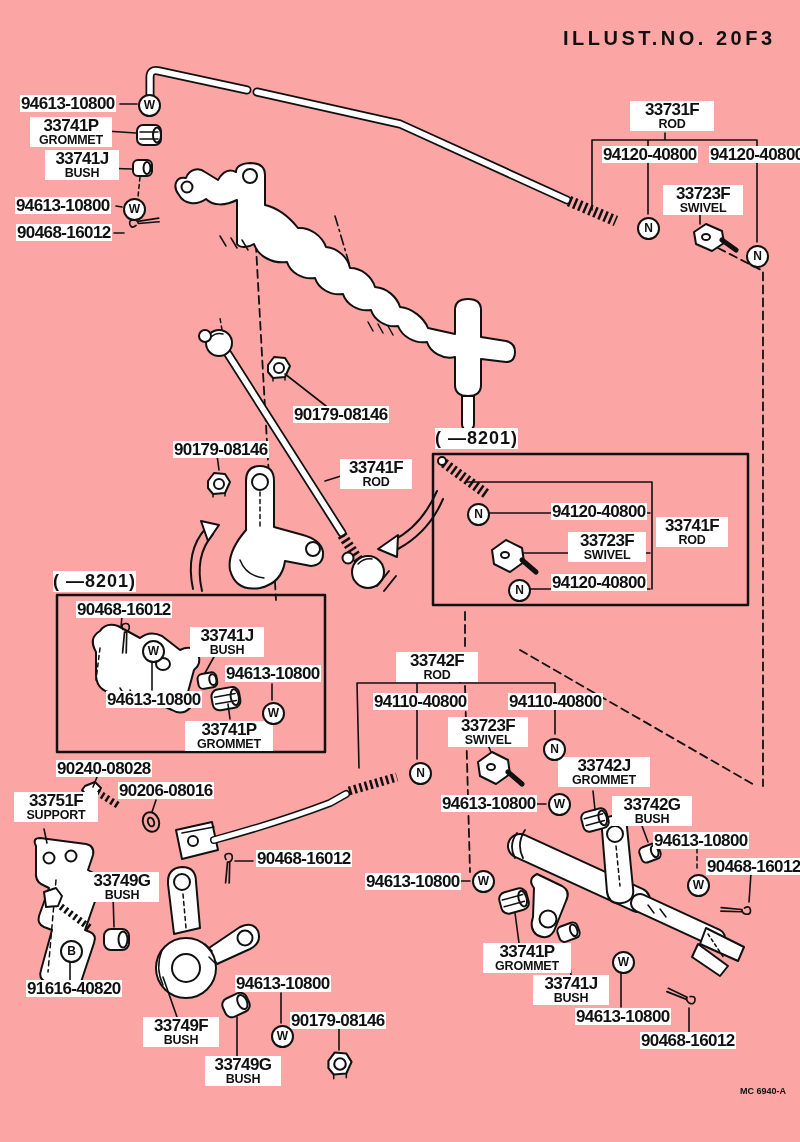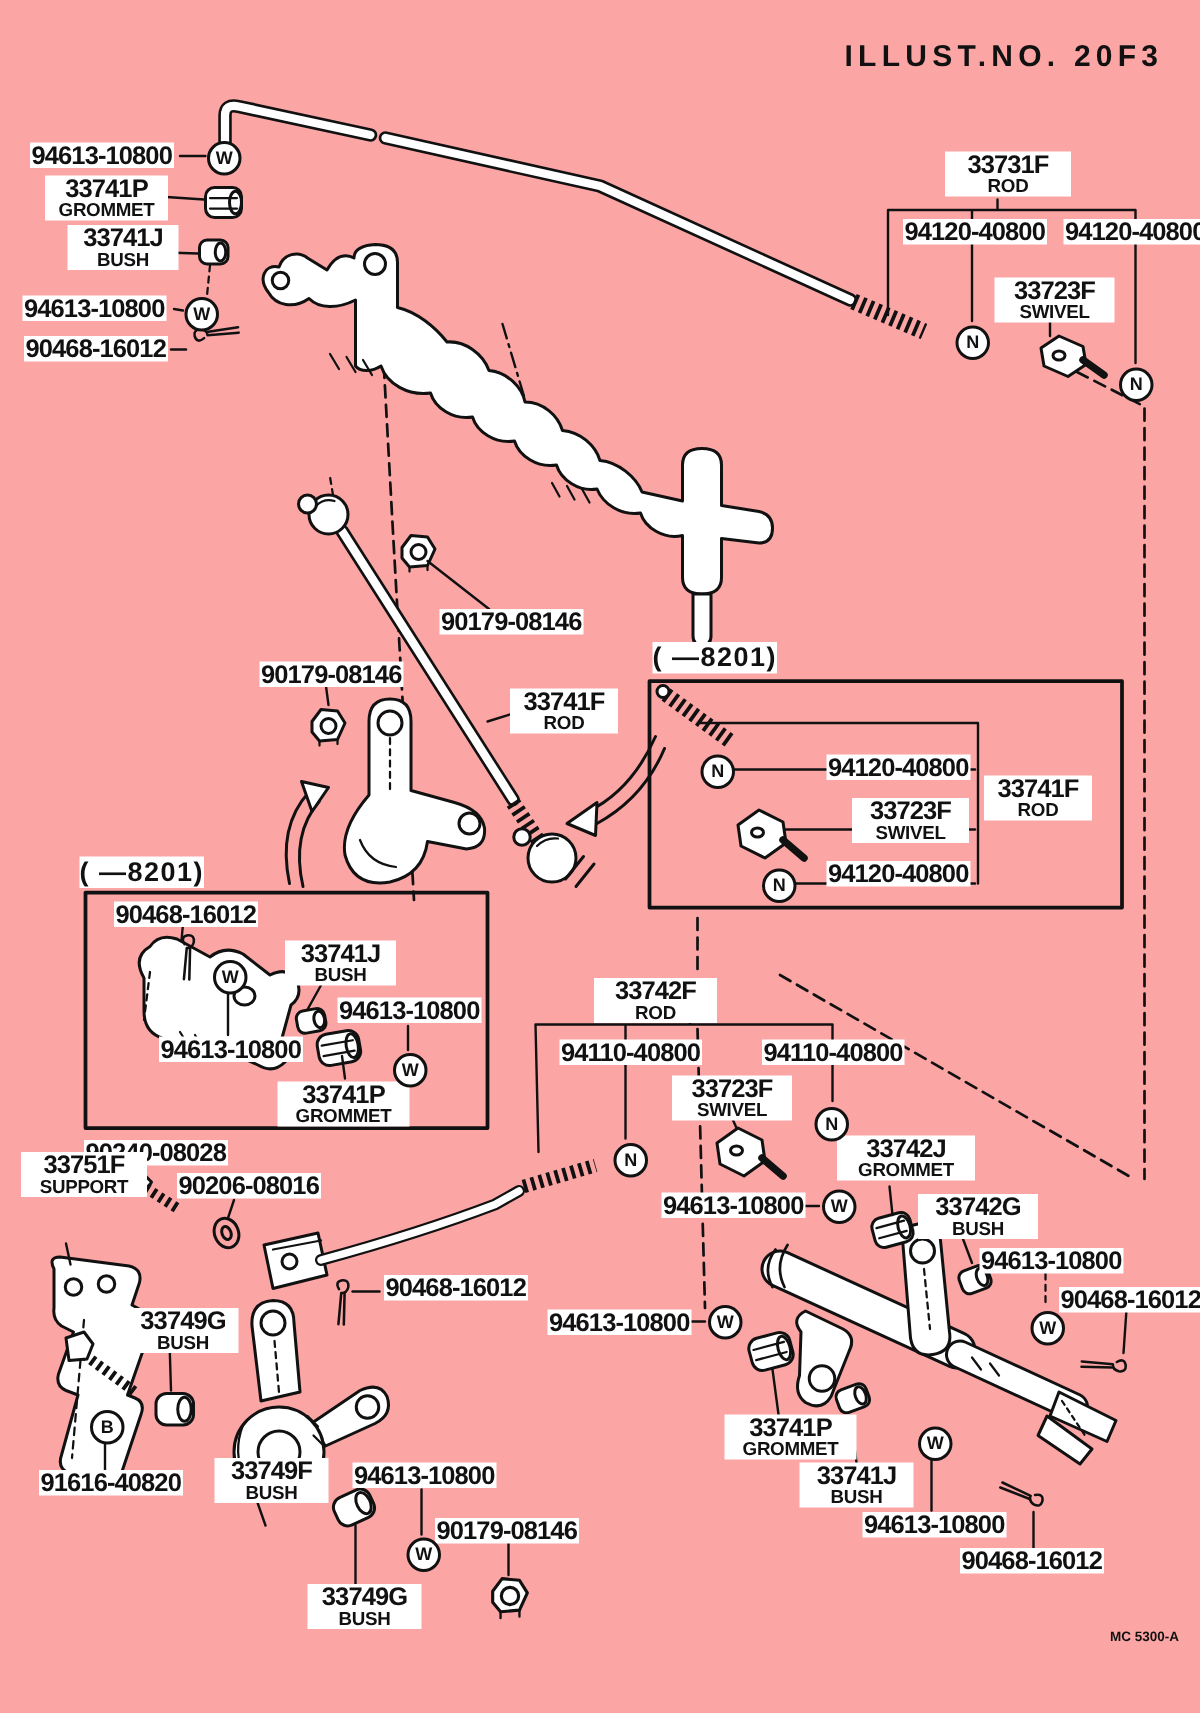--- a/index.html
+++ b/index.html
@@ -345,25 +345,25 @@
   <div class="lbl single" style="left:508px;top:693px"><span>94110-40800</span><span class="sub"></span></div>
   <div class="lbl" style="left:448px;top:717px;width:78px"><span>33723F</span><span class="sub">SWIVEL</span></div>
   <div class="lbl" style="left:558px;top:757px;width:90px"><span>33742J</span><span class="sub">GROMMET</span></div>
   <div class="lbl" style="left:612px;top:796px;width:78px"><span>33742G</span><span class="sub">BUSH</span></div>
   <div class="lbl single" style="left:441px;top:795px"><span>94613-10800</span><span class="sub"></span></div>
   <div class="lbl single" style="left:653px;top:832px"><span>94613-10800</span><span class="sub"></span></div>
   <div class="lbl single" style="left:706px;top:858px"><span>90468-16012</span><span class="sub"></span></div>
   <div class="lbl single" style="left:365px;top:873px"><span>94613-10800</span><span class="sub"></span></div>
   <div class="lbl single" style="left:56px;top:760px"><span>90240-08028</span><span class="sub"></span></div>
   <div class="lbl single" style="left:118px;top:782px"><span>90206-08016</span><span class="sub"></span></div>
-  <div class="lbl" style="left:14px;top:768px;width:82px"><span>33751F</span><span class="sub">SUPPORT</span></div>
+  <div class="lbl" style="left:14px;top:792px;width:82px"><span>33751F</span><span class="sub">SUPPORT</span></div>
   <div class="lbl" style="left:85px;top:872px;width:72px"><span>33749G</span><span class="sub">BUSH</span></div>
   <div class="lbl single" style="left:256px;top:850px"><span>90468-16012</span><span class="sub"></span></div>
   <div class="lbl single" style="left:26px;top:980px"><span>91616-40820</span><span class="sub"></span></div>
-  <div class="lbl" style="left:143px;top:972px;width:74px"><span>33749F</span><span class="sub">BUSH</span></div>
+  <div class="lbl" style="left:143px;top:1017px;width:74px"><span>33749F</span><span class="sub">BUSH</span></div>
   <div class="lbl single" style="left:235px;top:975px"><span>94613-10800</span><span class="sub"></span></div>
   <div class="lbl single" style="left:290px;top:1012px"><span>90179-08146</span><span class="sub"></span></div>
   <div class="lbl" style="left:205px;top:1056px;width:74px"><span>33749G</span><span class="sub">BUSH</span></div>
   <div class="lbl" style="left:483px;top:943px;width:86px"><span>33741P</span><span class="sub">GROMMET</span></div>
   <div class="lbl" style="left:533px;top:975px;width:74px"><span>33741J</span><span class="sub">BUSH</span></div>
   <div class="lbl single" style="left:575px;top:1008px"><span>94613-10800</span><span class="sub"></span></div>
   <div class="lbl single" style="left:640px;top:1032px"><span>90468-16012</span><span class="sub"></span></div>
 
   <div class="marker" style="left:138px;top:94px"><span>W</span></div>
   <div class="marker" style="left:123px;top:198px"><span>W</span></div>
@@ -375,14 +375,14 @@
   <div class="marker" style="left:612px;top:951px"><span>W</span></div>
   <div class="marker" style="left:271px;top:1025px"><span>W</span></div>
   <div class="marker" style="left:637px;top:217px"><span>N</span></div>
   <div class="marker" style="left:746px;top:245px"><span>N</span></div>
   <div class="marker" style="left:467px;top:503px"><span>N</span></div>
   <div class="marker" style="left:508px;top:579px"><span>N</span></div>
   <div class="marker" style="left:409px;top:762px"><span>N</span></div>
   <div class="marker" style="left:543px;top:738px"><span>N</span></div>
   <div class="marker" style="left:60px;top:940px"><span>B</span></div>
 
-  <div class="footer">MC 5300-A</div>
+  <div class="footer">MC 6940-A</div>
 </div>
 
 </body></html>

